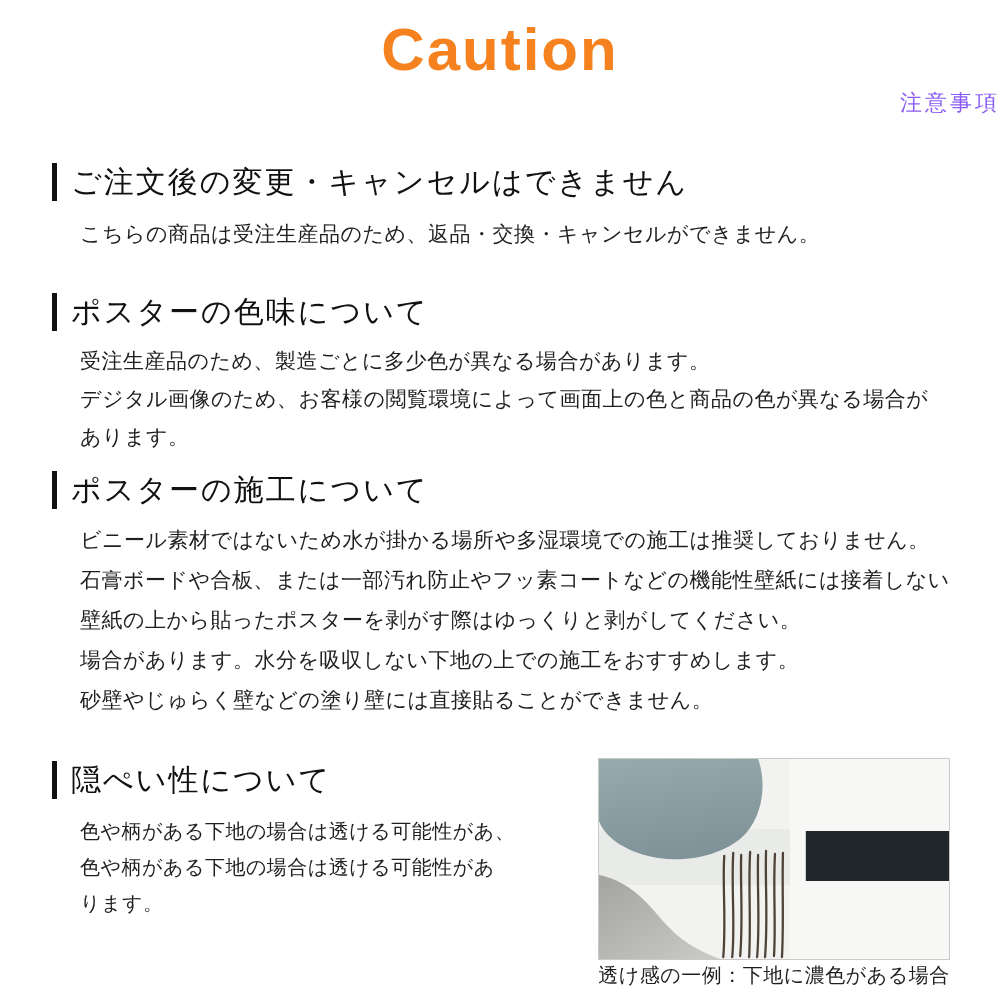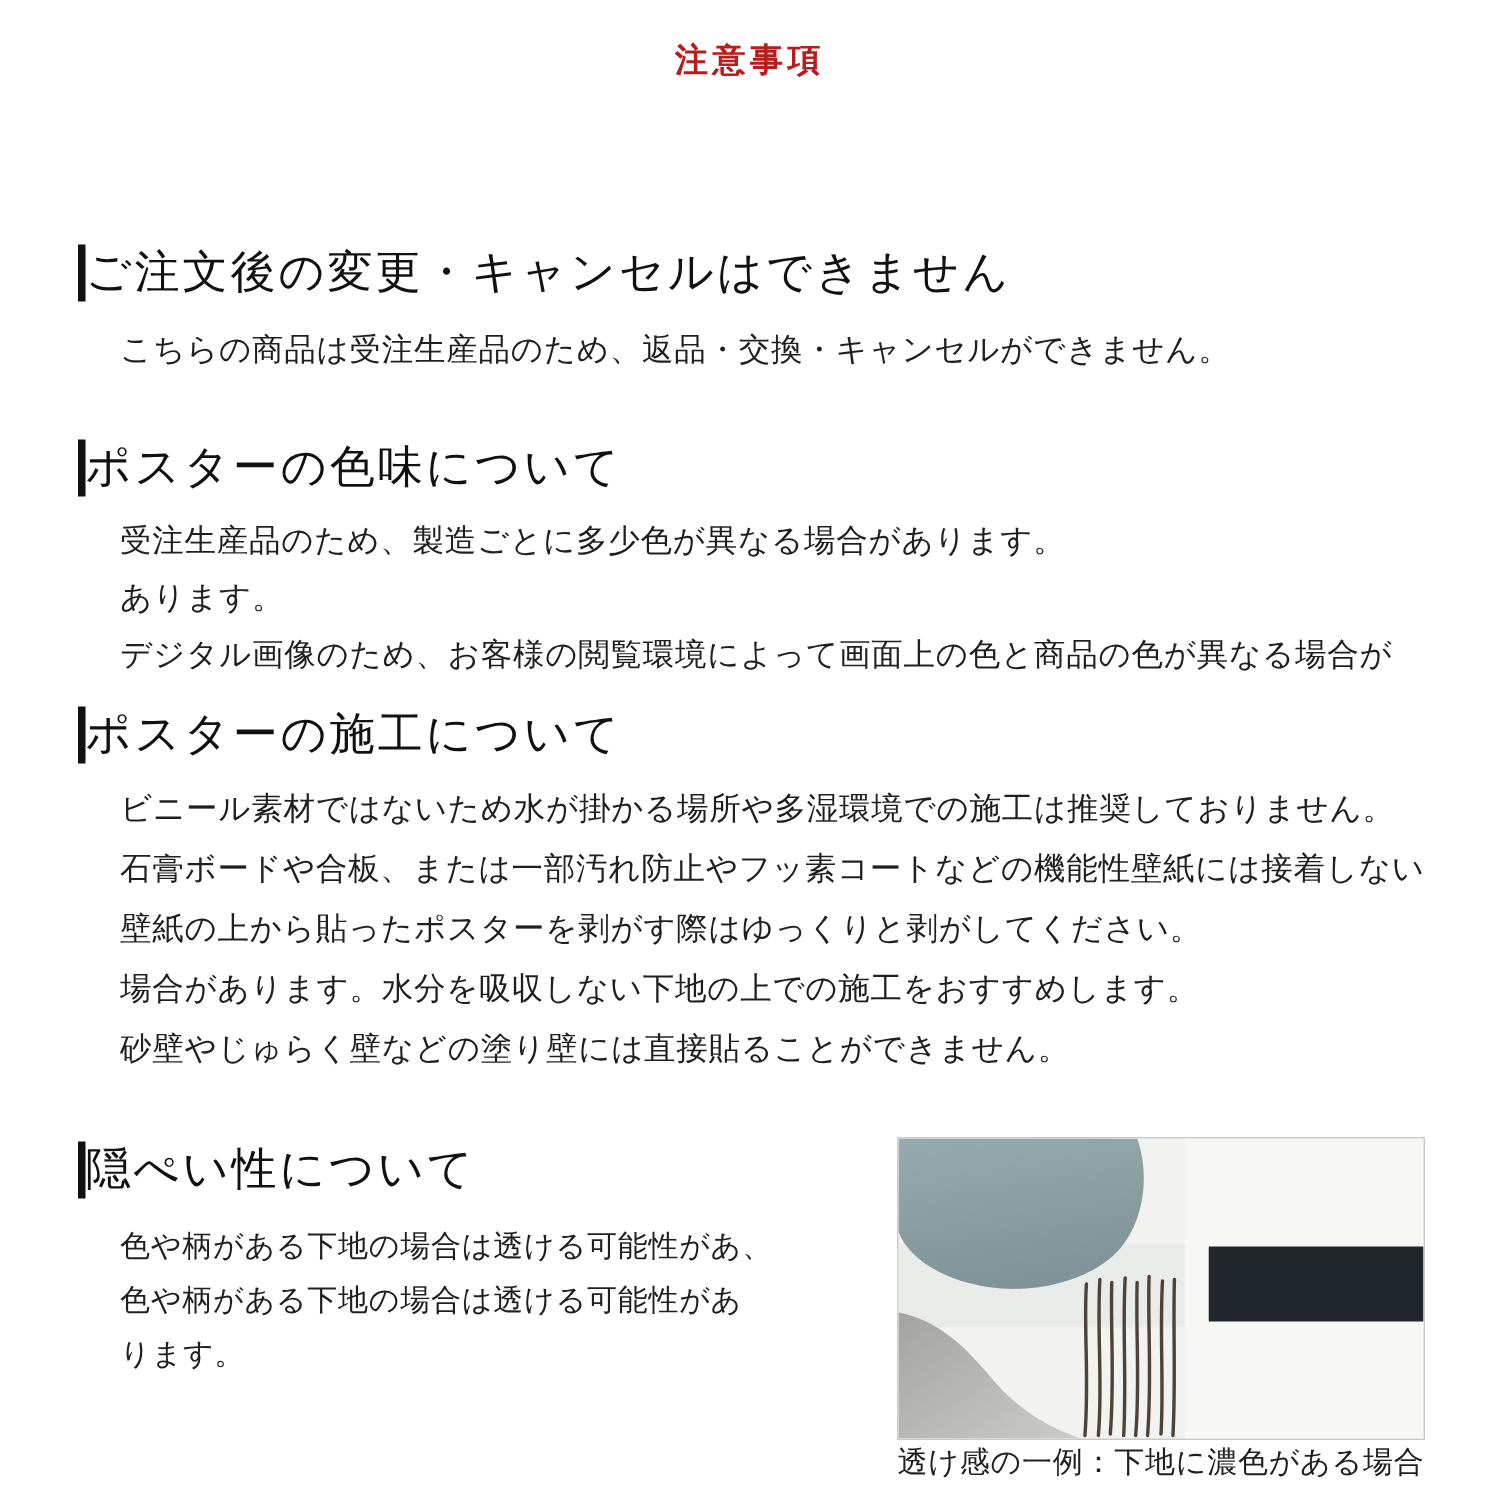--- a/index.html
+++ b/index.html
@@ -10,31 +10,31 @@
     color:#1f1f1f;
     position:relative;
     overflow:hidden;
   }
   .header { position:absolute; top:18px; left:0; width:1000px; text-align:center; }
   .title {
     font-size:60px; font-weight:bold; color:#f5821f;
     letter-spacing:2px; line-height:1.05;
   }
   .subtitle {
-    font-size:22px; font-weight:bold; color:#b91c1c;
-    letter-spacing:3px; margin-top:7px;
+    font-size:22px; font-weight:normal; color:#8b5cf6;
+    letter-spacing:3px; margin-top:7px;text-align:right;
   }
   .section { position:absolute; left:52px; }
   #sec1 { top:163px; }
   #sec2 { top:293px; }
   #sec3 { top:471px; }
   #sec4 { top:761px; }
   .sec-heading {
     font-size:30px; font-weight:500; color:#111;
-    border-left:5px solid #111; 
+    border-left:5px solid #111; padding-left:14px;
     letter-spacing:2px; line-height:38px; white-space:nowrap;
   }
   .sec-body { margin-left:28px; margin-top:11px; font-size:21px; letter-spacing:0.5px; }
   .sec-body .line { white-space:nowrap; line-height:40px; }
   #sec1 .sec-body { margin-top:13px; }
   #sec2 .line { line-height:38px; }
   #sec3 .line { line-height:40px; }
   #sec4 .sec-body { font-size:20px; margin-top:14px; }
   #sec4 .line { line-height:36px; }
   .poster-figure {
@@ -45,36 +45,37 @@
   .poster-caption {
     position:absolute; left:592px; top:960px; width:364px;
     text-align:center; font-size:20px; letter-spacing:0.5px;
     line-height:30px; color:#1f1f1f; white-space:nowrap;
   }
 </style>
 </head>
 <body>
 
 <div class="header">
+  <div class="title">Caution</div>
   <div class="subtitle">注意事項</div>
 </div>
 
 <div class="section" id="sec1">
   <div class="sec-heading">ご注文後の変更・キャンセルはできません</div>
   <div class="sec-body">
     <div class="line">こちらの商品は受注生産品のため、返品・交換・キャンセルができません。</div>
   </div>
 </div>
 
 <div class="section" id="sec2">
   <div class="sec-heading">ポスターの色味について</div>
   <div class="sec-body">
     <div class="line">受注生産品のため、製造ごとに多少色が異なる場合があります。</div>
+    <div class="line">デジタル画像のため、お客様の閲覧環境によって画面上の色と商品の色が異なる場合が</div>
     <div class="line">あります。</div>
-    <div class="line">デジタル画像のため、お客様の閲覧環境によって画面上の色と商品の色が異なる場合が</div>
   </div>
 </div>
 
 <div class="section" id="sec3">
   <div class="sec-heading">ポスターの施工について</div>
   <div class="sec-body">
     <div class="line">ビニール素材ではないため水が掛かる場所や多湿環境での施工は推奨しておりません。</div>
     <div class="line">石膏ボードや合板、または一部汚れ防止やフッ素コートなどの機能性壁紙には接着しない</div>
     <div class="line">壁紙の上から貼ったポスターを剥がす際はゆっくりと剥がしてください。</div>
     <div class="line">場合があります。水分を吸収しない下地の上での施工をおすすめします。</div>

